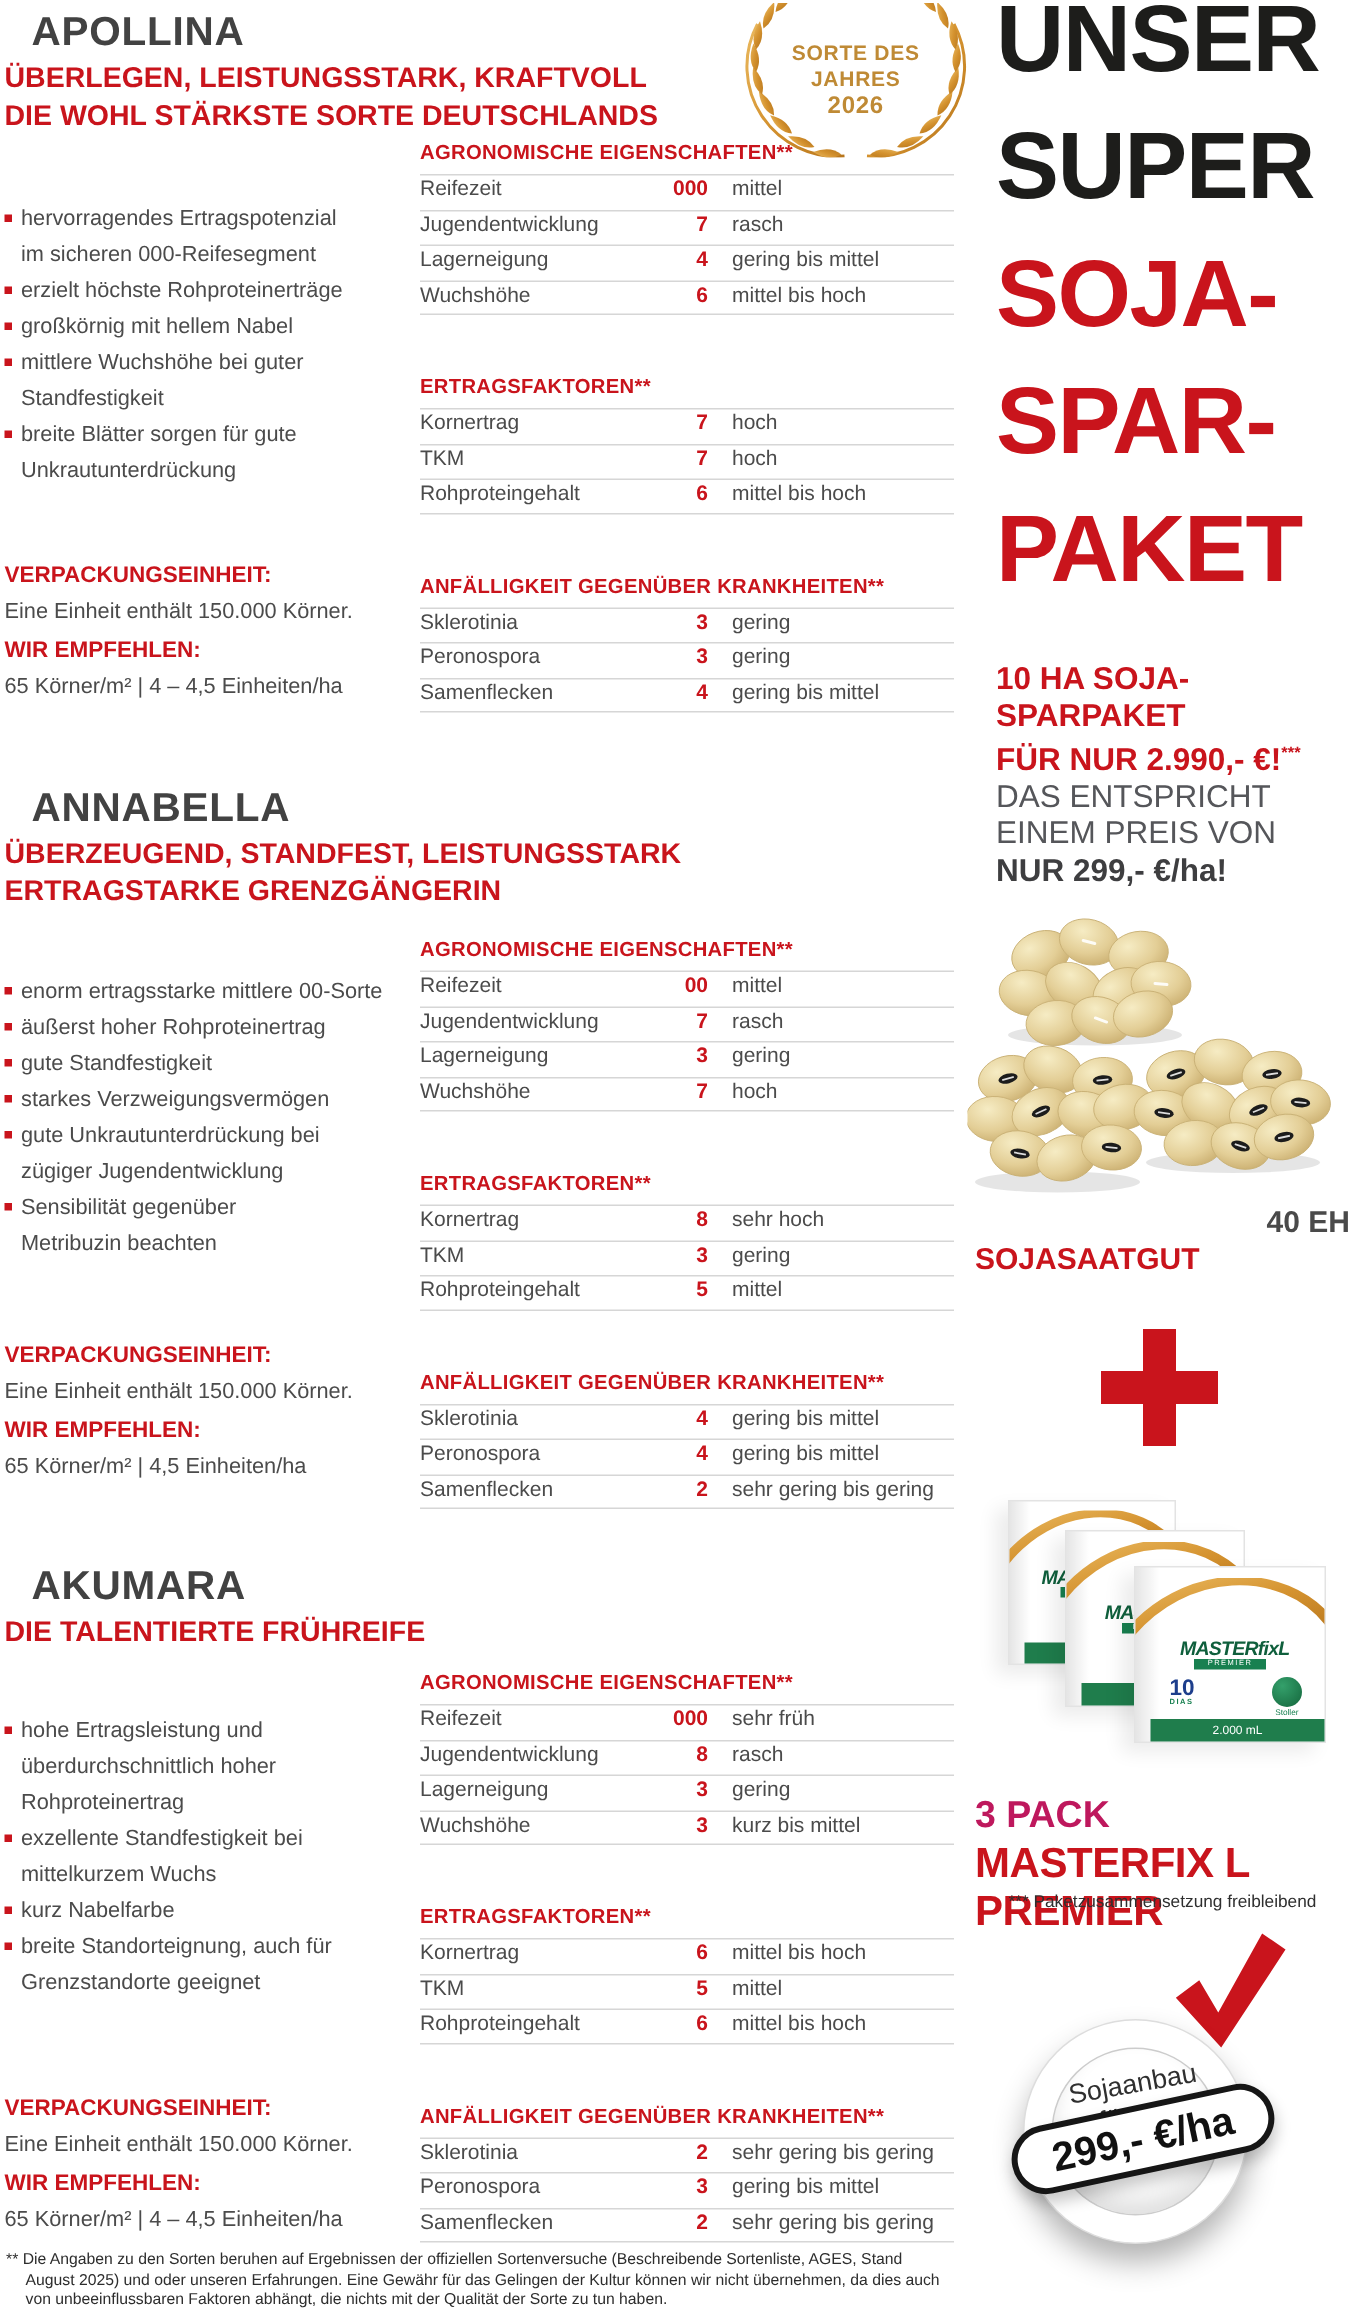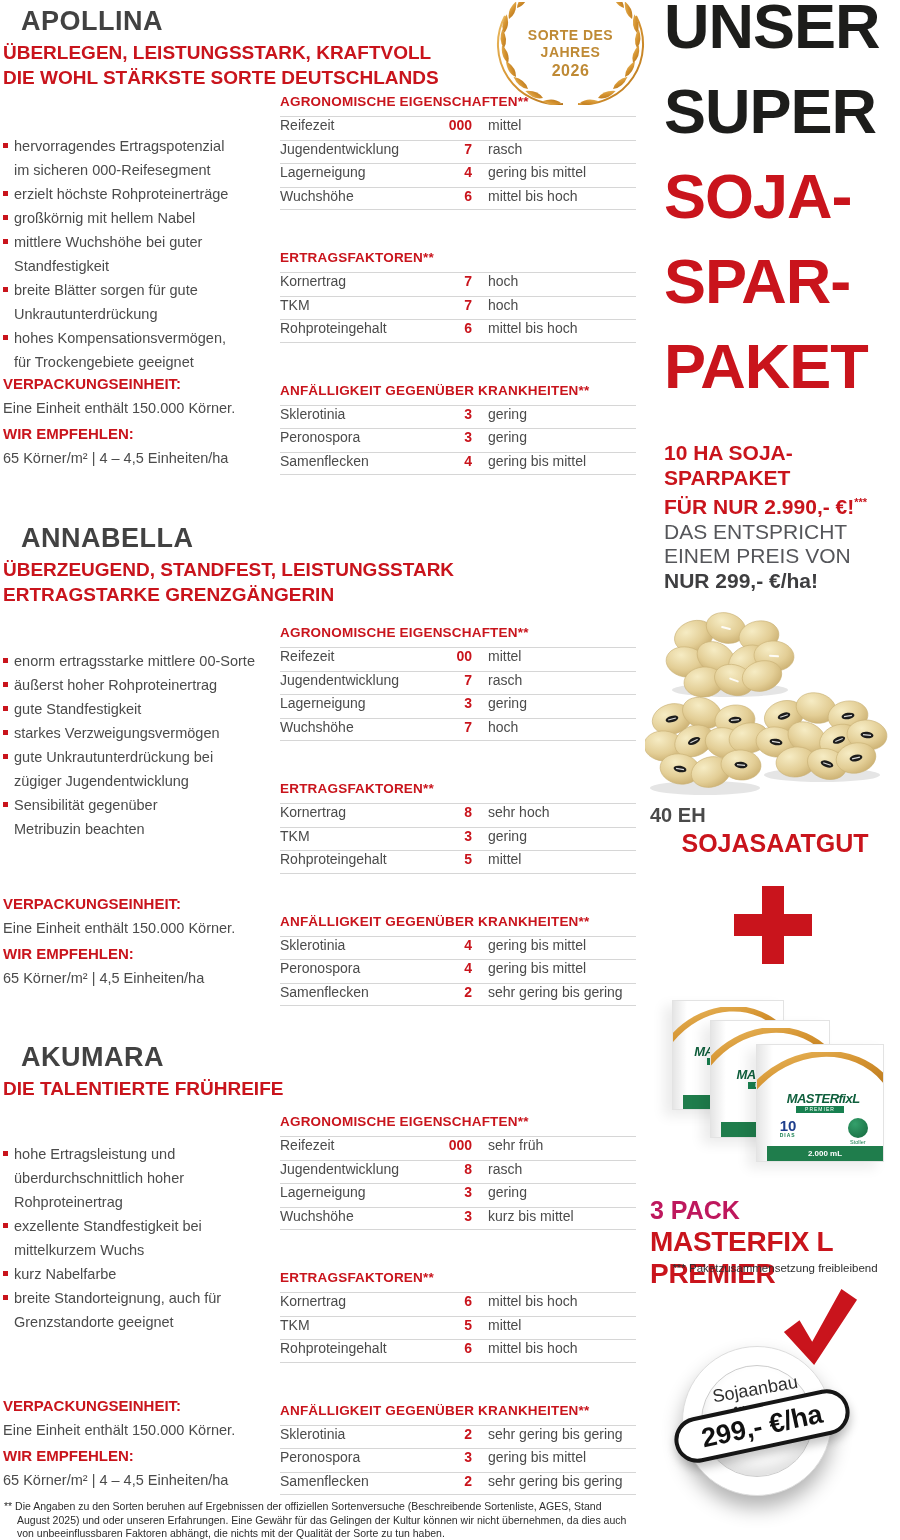--- a/index.html
+++ b/index.html
@@ -43,36 +43,36 @@
   
   .sidebar{position:absolute;left:664px;top:0;width:236px}
   .hl{margin-top:-16px;font-size:63px;font-weight:700;line-height:85px;letter-spacing:-1px;color:var(--dark)}
   .hl div:nth-child(n+3){color:var(--red)}
   .offer{position:absolute;left:664px;top:441px;width:236px;font-size:21px;line-height:24.6px;font-weight:700}
   .offer .l1,.offer .l2{color:var(--red)}
   .offer .l3,.offer .l4{color:#55565a;font-weight:400}
   .offer .l5{color:#3e3e40}
   .offer sup{font-size:11px}
   .beans{position:absolute}
-  .seedqty{position:absolute;left:650px;top:804px;width:250px;text-align:left;font-size:20px;font-weight:700;color:#4a4a4a}
-  .seedname{position:absolute;left:650px;top:829px;width:250px;text-align:center;font-size:25px;font-weight:700;color:var(--red)}
+  .seedqty{position:absolute;left:650px;top:804px;width:250px;text-align:right;font-size:20px;font-weight:700;color:#4a4a4a}
+  .seedname{position:absolute;left:650px;top:829px;width:250px;text-align:left;font-size:20px;font-weight:700;color:var(--red)}
   .plus{position:absolute;left:734px;top:886px;width:78px;height:78px}
   .plus::before{content:"";position:absolute;left:0;top:28px;width:78px;height:22px;background:var(--red)}
   .plus::after{content:"";position:absolute;left:28px;top:0;width:22px;height:78px;background:var(--red)}
   
   .mbox{position:absolute;background:#fff;border:1px solid #e3e3e3;box-shadow:-8px 6px 12px rgba(0,0,0,.08)}
   .mbox::before{content:"";position:absolute;left:0;top:0;bottom:0;width:13%;background:linear-gradient(90deg,rgba(0,0,0,.10),rgba(0,0,0,0))}
   .mbox .arc{position:absolute;top:6%;left:0;width:100%;height:36%}
   .mbox .brand{position:absolute;top:40%;left:8%;right:3%;font-style:italic;font-weight:700;color:#0f5f3c;font-size:13px;text-align:center;letter-spacing:-.5px}
   .mbox .prem{position:absolute;top:53%;left:31%;width:38%;height:7px;background:#188050;color:#fff;font-size:5px;line-height:7px;text-align:center;letter-spacing:1px}
   .mbox .dias{position:absolute;top:63%;left:18%;width:30%;text-align:left;color:#1d3e8c;font-weight:700;font-size:15px;line-height:1}
   .mbox .dias small{display:block;font-size:5px;color:#188050;letter-spacing:1px}
   .mbox .slogo{position:absolute;top:63%;right:12%;width:20px;height:20px;border-radius:50%;background:radial-gradient(circle at 35% 30%,#34a06b,#14663c)}
   .mbox .slogo i{position:absolute;left:0;right:0;top:21px;font-style:normal;font-size:5.5px;color:#188050;text-align:center}
-  .mbox .vol{position:absolute;bottom:0;left:10px;right:0;height:13%;background:var(--green);color:#fff;font-size:8px;font-weight:700;display:flex;align-items:center;justify-content:center}
+  .mbox .vol{position:absolute;bottom:0;left:10px;right:0;height:13%;background:var(--green);color:#fff;font-size:8px;font-weight:400;display:flex;align-items:center;justify-content:center}
   .packqty{position:absolute;left:650px;top:1196px;width:250px;text-align:left;font-size:25px;font-weight:700;color:#be185d}
   .packname{position:absolute;left:650px;top:1226px;width:250px;text-align:left;font-size:28px;font-weight:700;color:var(--red);letter-spacing:-.3px}
   .packfoot{position:absolute;left:650px;top:1262px;width:250px;text-align:center;font-size:11.5px;color:#2f2f2f}
   .check{position:absolute;left:780px;top:1286px}
   
   .stamp{position:absolute;left:682px;top:1346px;width:150px;height:150px;border-radius:50%;background:#fff;border:1px solid #ddd;box-shadow:0 12px 20px rgba(0,0,0,.30)}
   .stamp-inner{position:absolute;inset:18px;border-radius:50%;border:1px solid #ccc;box-shadow:inset 0 -10px 14px rgba(0,0,0,.12)}
   .stamp-text{position:absolute;left:0;right:0;top:32px;text-align:center;transform:rotate(-10deg);font-size:18px;line-height:21px;color:#2f2f2f}
   .pill{position:absolute;left:-10px;top:56px;width:178px;height:46px;background:#fff;border:4px solid #161616;border-radius:26px;transform:rotate(-12deg);display:flex;align-items:center;justify-content:center;font-size:27px;font-weight:700;color:#111;box-shadow:0 6px 10px rgba(0,0,0,.22)}
   
@@ -144,22 +144,20 @@
   </div>
   <ul class="bullets" style="top:134px">
     <li>hervorragendes Ertragspotenzial
 im sicheren 000-Reifesegment</li>
     <li>erzielt höchste Rohproteinerträge</li>
     <li>großkörnig mit hellem Nabel</li>
     <li>mittlere Wuchshöhe bei guter
 Standfestigkeit</li>
     <li>breite Blätter sorgen für gute
 Unkrautunterdrückung</li>
-    <li>hohes Kompensationsvermögen,
-für Trockengebiete geeignet</li>
   </ul>
   <div class="pack" style="top:371px">
     <div class="lab">VERPACKUNGSEINHEIT:</div>
     <div class="txt">Eine Einheit enthält 150.000 Körner.</div>
     <div class="lab">WIR EMPFEHLEN:</div>
     <div class="txt">65 Körner/m² | 4 – 4,5 Einheiten/ha</div>
   </div>
   <div class="tables" style="top:94px">
     <div class="tbl">
       <div class="tbl-title">AGRONOMISCHE EIGENSCHAFTEN**</div>

